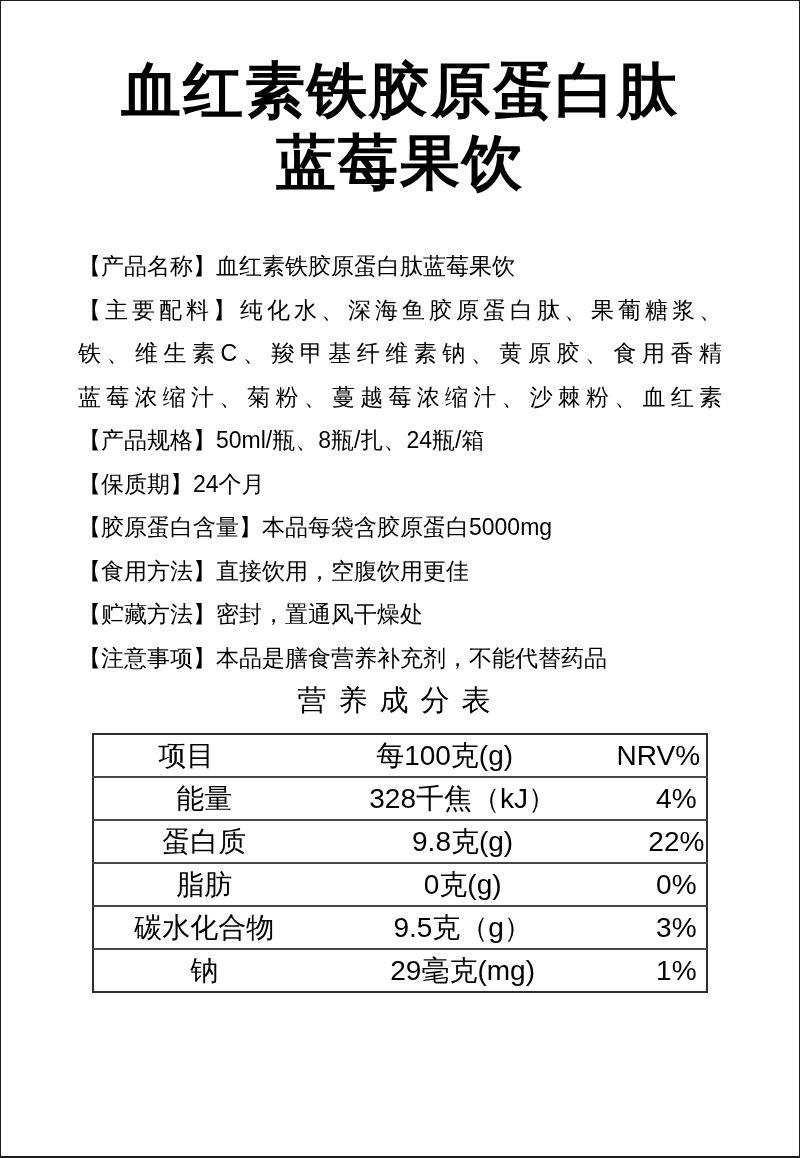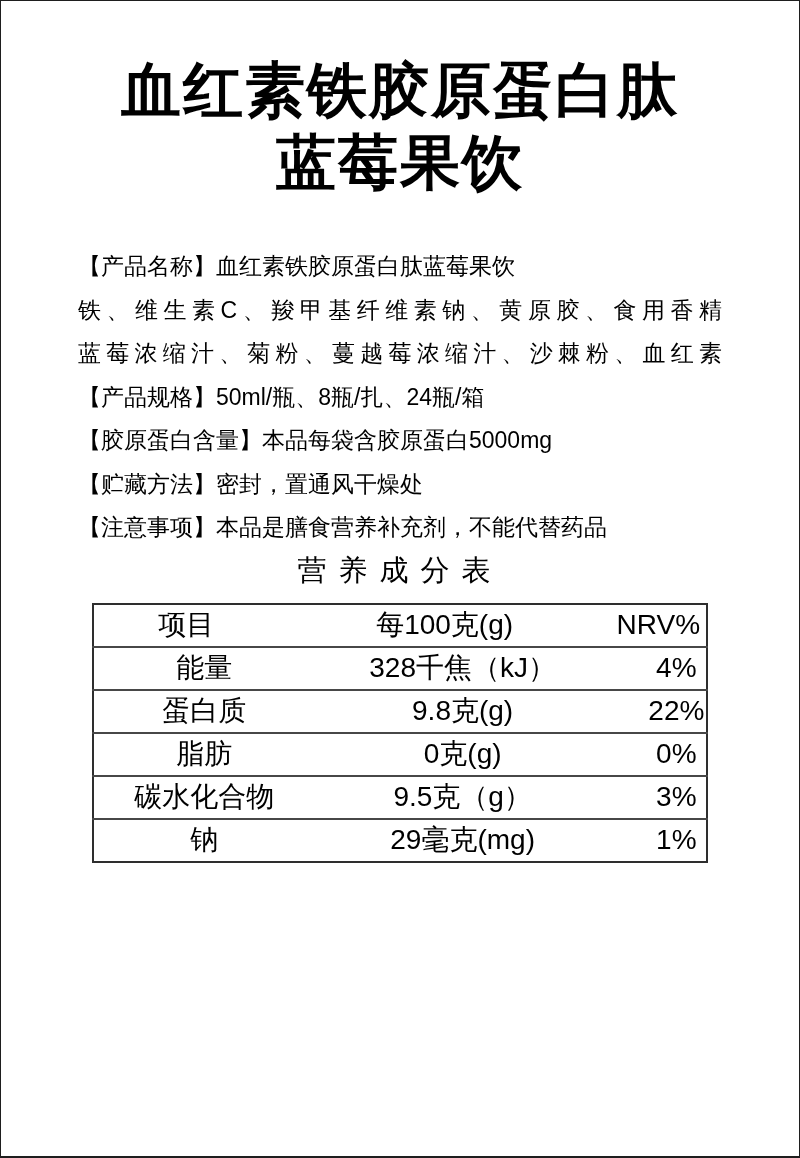--- a/index.html
+++ b/index.html
@@ -77,24 +77,27 @@
 
 <div class="page">
 
   <div class="title-block">
     <div class="title-line">血红素铁胶原蛋白肽</div>
     <div class="title-line">蓝莓果饮</div>
   </div>
 
   <div class="details">
     <div class="detail-line">【产品名称】血红素铁胶原蛋白肽蓝莓果饮</div>
+    <div class="detail-line jl">【主要配料】纯化水、深海鱼胶原蛋白肽、果葡糖浆、</div>
     <div class="detail-line jl">铁、维生素C、羧甲基纤维素钠、黄原胶、食用香精</div>
     <div class="detail-line jl">蓝莓浓缩汁、菊粉、蔓越莓浓缩汁、沙棘粉、血红素</div>
     <div class="detail-line">【产品规格】50ml/瓶、8瓶/扎、24瓶/箱</div>
+    <div class="detail-line">【保质期】24个月</div>
     <div class="detail-line">【胶原蛋白含量】本品每袋含胶原蛋白5000mg</div>
+    <div class="detail-line">【食用方法】直接饮用，空腹饮用更佳</div>
     <div class="detail-line">【贮藏方法】密封，置通风干燥处</div>
     <div class="detail-line">【注意事项】本品是膳食营养补充剂，不能代替药品</div>
   </div>
 
   <div class="nutrition-heading">营养成分表</div>
 
   <table class="nutrition">
     <colgroup>
         <col class="c1">
         <col class="c2">

